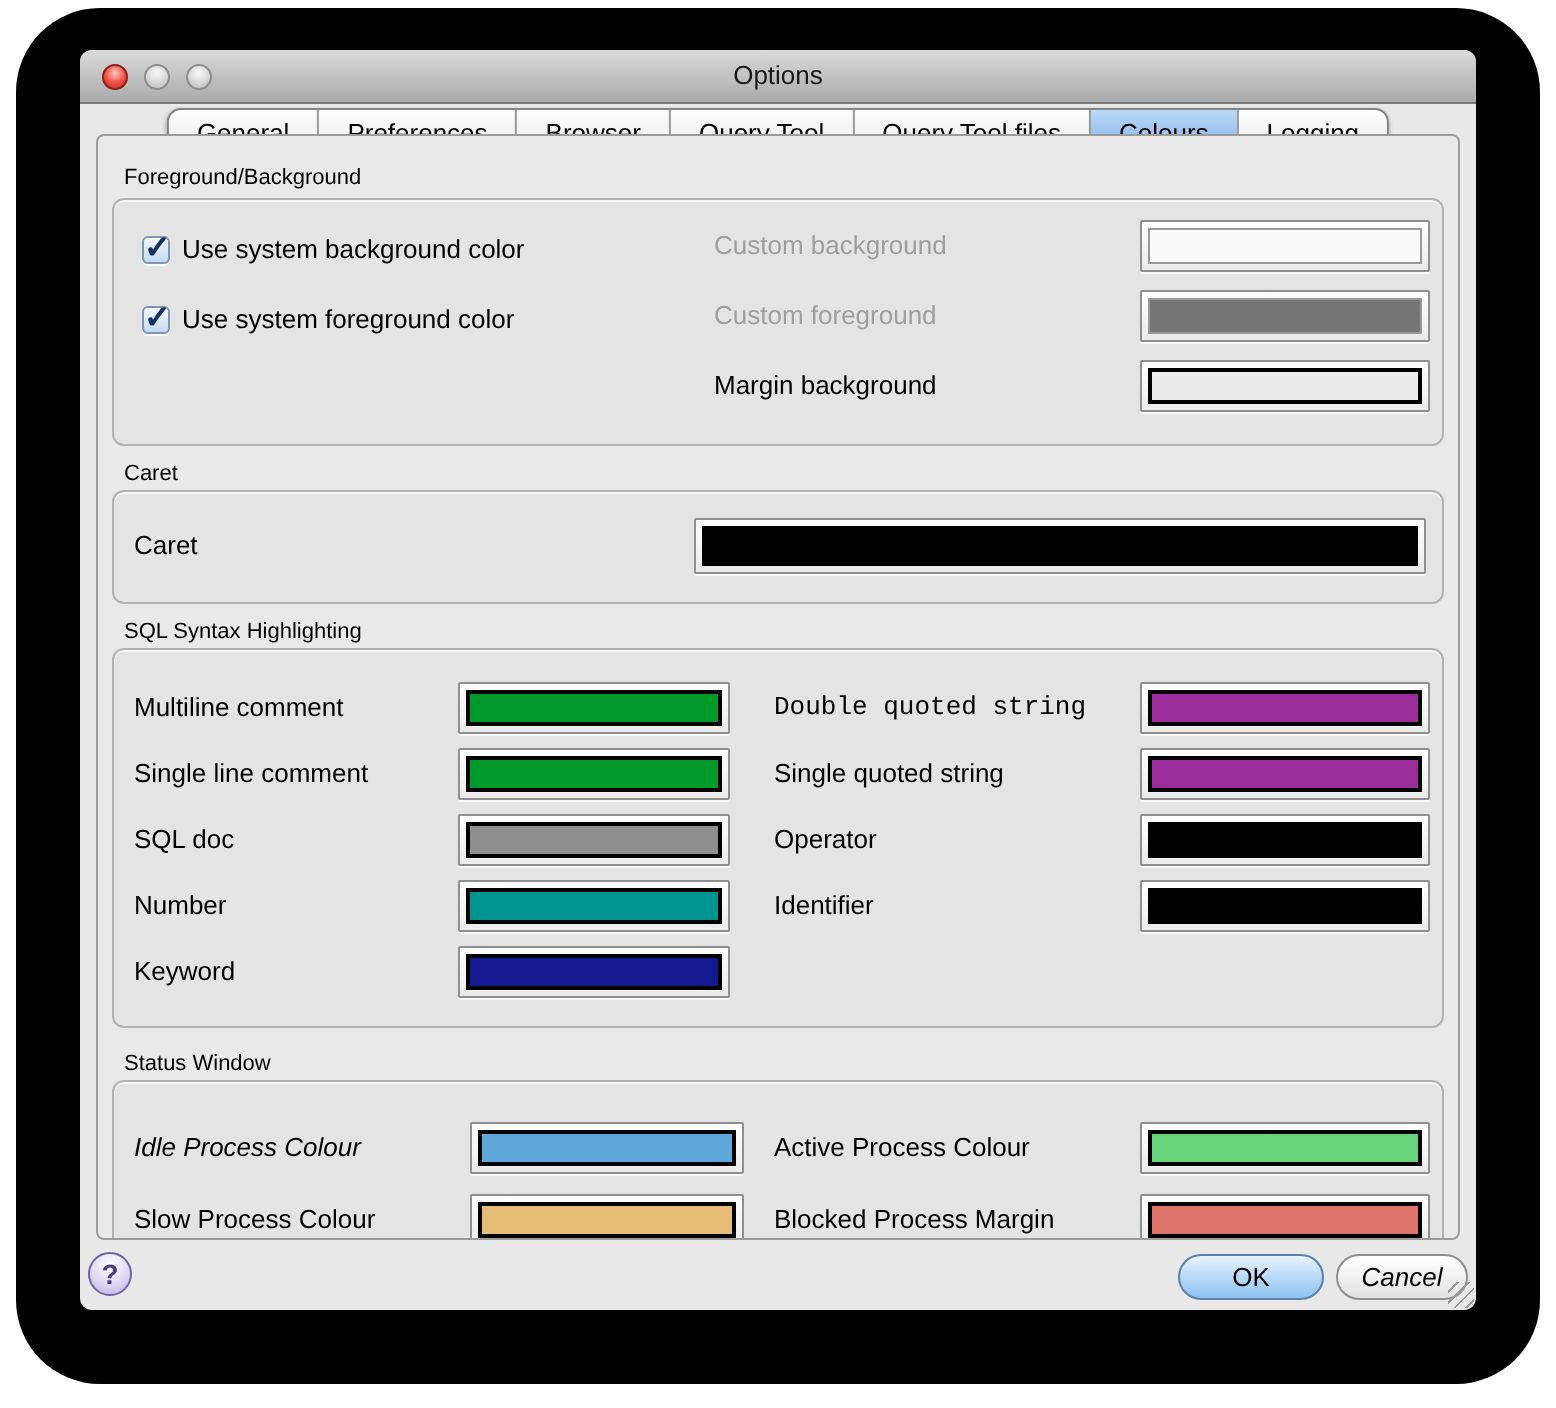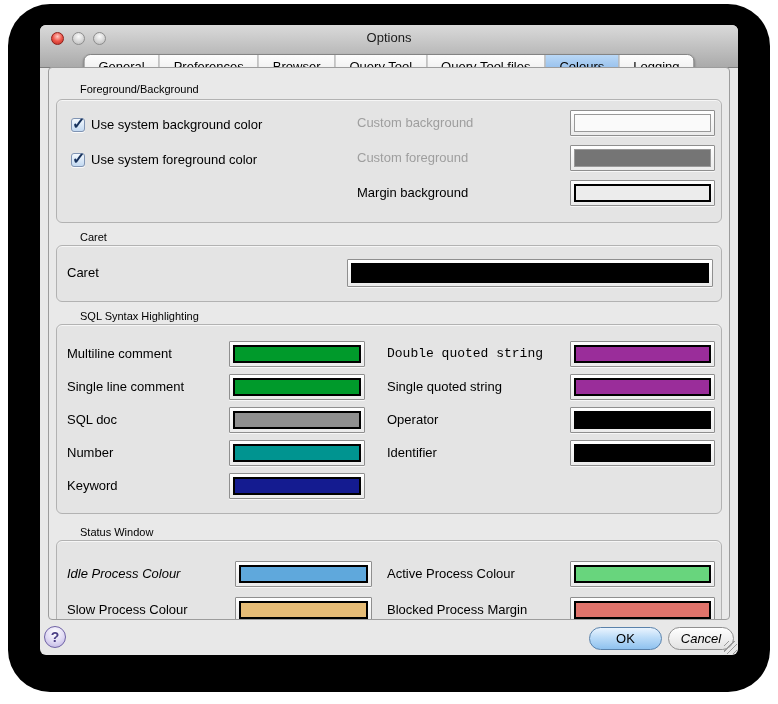--- a/index.html
+++ b/index.html
@@ -7,21 +7,21 @@
   body {
     width:778px; height:704px; position:relative; background:#ffffff;
     font-family:"Liberation Sans", sans-serif; overflow:hidden;
   }
   .shadow { position:absolute; left:8px; top:4px; width:762px; height:688px;
     background:#000; border-radius:42px; }
   .window { position:absolute; left:32px; top:21px; width:698px; height:630px;
     background:#e8e8e8; border-radius:6px; overflow:hidden; }
 
   
-  .titlebar { position:absolute; top:0; left:0; right:0; height:43px;
+  .titlebar { position:absolute; top:0; left:0; right:0; height:27px;
     background:linear-gradient(#dadada,#aaaaaa); border-bottom:1px solid #7d7d7d; }
   .title { text-align:center; line-height:26px; font-size:13px; color:#1a1a1a; }
   .lights { position:absolute; left:11px; top:7px; display:flex; gap:8px; }
   .light { width:13px; height:13px; border-radius:50%; }
   .light.red  { background:radial-gradient(circle at 50% 32%, #ffc9c2, #ee5549 50%, #b92c22);
     border:1px solid #8e1f19; }
   .light.gray { background:radial-gradient(circle at 50% 32%, #fafafa, #d6d6d6 55%, #b6b6b6);
     border:1px solid #8d8d8d; }
 
   
@@ -30,21 +30,21 @@
     overflow:hidden; background:linear-gradient(#fdfdfd,#e9e9e9);
     box-shadow:0 1px 2px rgba(0,0,0,.3); }
   .tab { padding:0 14px; line-height:23px; font-size:13px; color:#000;
     border-left:1px solid #9a9a9a; white-space:nowrap; }
   .tab:first-child { border-left:none; }
   .tab.sel { background:linear-gradient(#bad8f6,#7fb0e6); }
 
   
   .panel { position:absolute; left:8px; top:42px; width:682px; height:553px;
     border:1px solid #9c9c9c; border-radius:4px; background:#e9e9e9; overflow:hidden; }
-  .group-title { position:absolute; left:13px; font-size:11px; color:#000;margin-left:18px; }
+  .group-title { position:absolute; left:13px; font-size:11px; color:#000; }
   .groupbox { position:absolute; left:7px; width:666px; border:1px solid #b2b2b2;
     border-radius:6px; background:#e4e4e4; box-shadow: inset 0 1px 0 rgba(255,255,255,.65); }
   .gt1 { top:15px; }  .gb1 { top:31px;  height:124px; }
   .gt2 { top:163px; } .gb2 { top:177px; height:57px; }
   .gt3 { top:242px; } .gb3 { top:256px; height:190px; }
   .gt4 { top:458px;text-align:right; } .gb4 { top:472px; height:150px; }
 
   
   .lbl { position:absolute; font-size:13px; color:#000; line-height:26px; white-space:nowrap; }
   .lbl.dis { color:#9e9e9e; }

